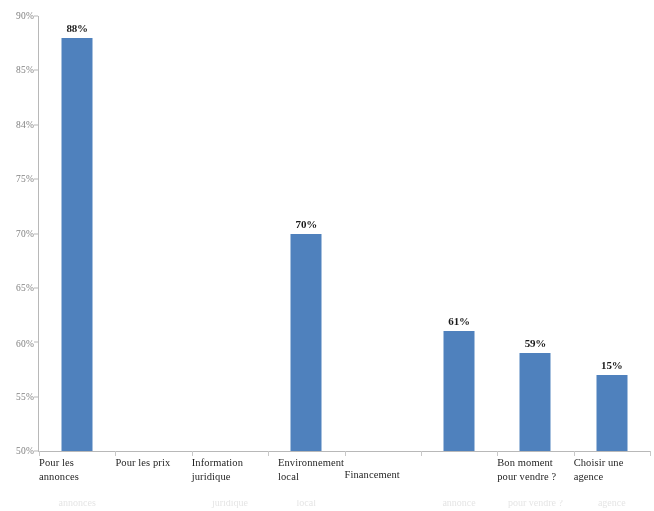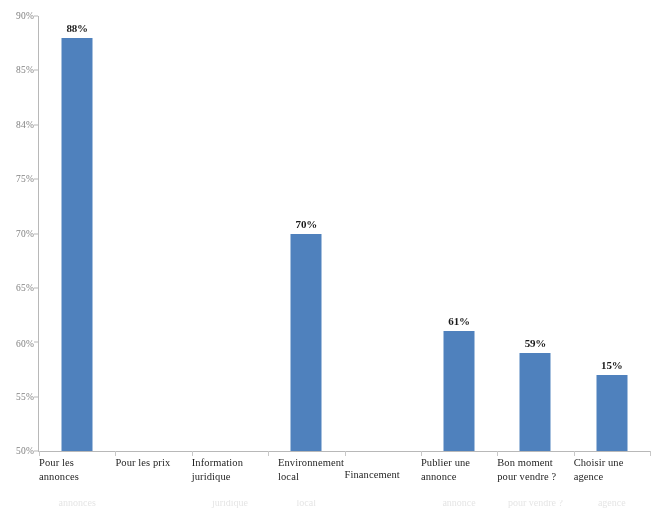--- a/index.html
+++ b/index.html
@@ -207,24 +207,20 @@
         <div class="cat-label" style="left: 152.75px; width: 76.375px;">
           <div>Information</div>
           <div>juridique</div>
         </div>
         <div class="cat-label" style="left: 225px; width: 76.375px; margin-left: 14px;">
           <div>Environnement</div>
           <div>local</div>
         </div>
         <div class="cat-label" style="left: 305.5px; width: 76.375px; margin-top: 12px;">
           <div>Financement</div>
-        </div>
-        <div class="cat-label" style="left: 381.875px; width: 76.375px;">
-          <div>Publier une</div>
-          <div>annonce</div>
         </div>
         <div class="cat-label" style="left: 458.25px; width: 76.375px;">
           <div>Bon moment</div>
           <div>pour vendre ?</div>
         </div>
         <div class="cat-label" style="left: 534.625px; width: 76.375px;">
           <div>Choisir une</div>
           <div>agence</div>
         </div>
       </div>

